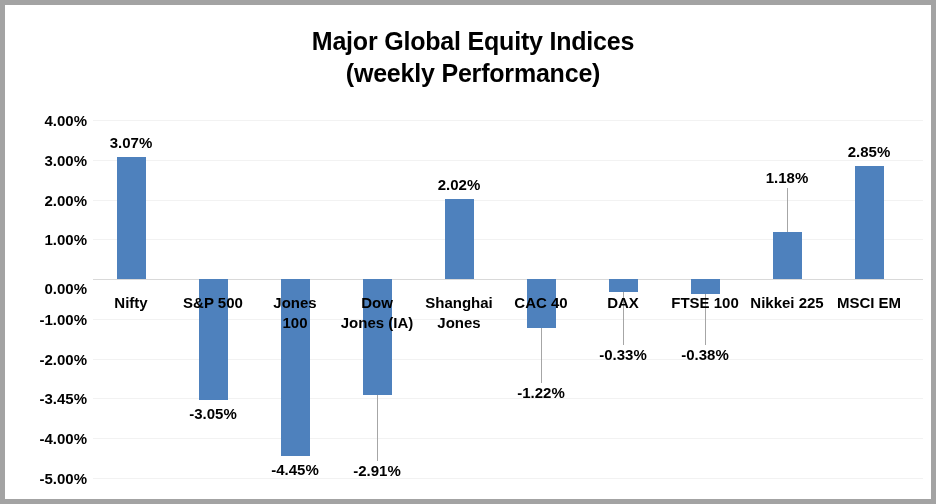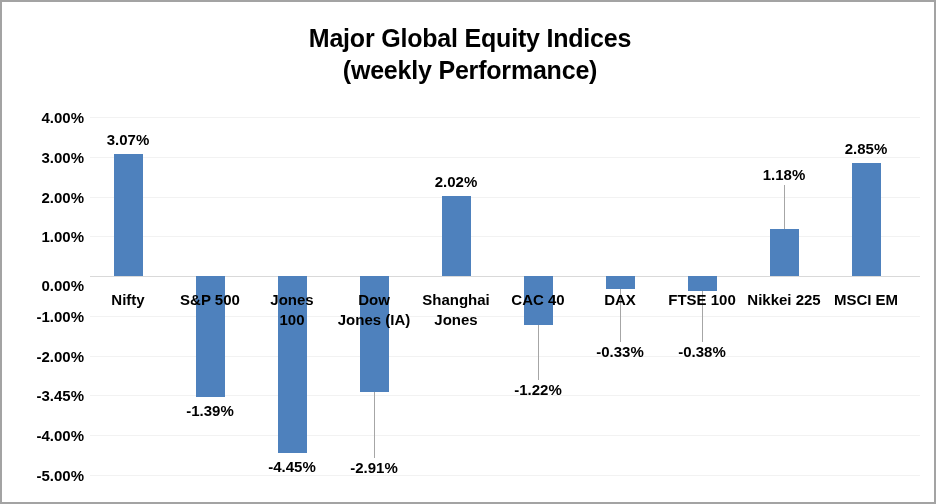--- a/index.html
+++ b/index.html
@@ -5,21 +5,21 @@
   html, body {
     margin: 0;
     padding: 0;
     background: #ffffff;
   }
   #chart-root {
     position: relative;
     width: 936px;
     height: 504px;
     background: #ffffff;
-    border: 2px solid #a3a3a3;
+    border: 5px solid #a3a3a3;
     box-sizing: border-box;
     font-family: "Liberation Sans", sans-serif;
     overflow: hidden;
   }
 
   
   #chart-title {
     position: absolute;
     left: 0;
     top: 20px;
@@ -143,21 +143,21 @@
       <div class="gridline zero-line" style="top: 159.111px;"></div>
       <div class="gridline" style="top: 198.889px;"></div>
       <div class="gridline" style="top: 238.667px;"></div>
       <div class="gridline" style="top: 278.444px;"></div>
       <div class="gridline" style="top: 318.222px;"></div>
       <div class="gridline" style="top: 358px;"></div>
       <div class="bar" title="Nifty 3.07%" style="left: 23.5px; top: 36.9933px; height: 122.118px; background: rgb(78, 129, 189);"></div>
       <div class="data-label" style="left: 38px; top: 14.9933px;">3.07%</div>
       <div class="cat-label" style="left: 38px; top: 173.111px;"><span style="display: block;">Nifty</span></div>
       <div class="bar" title="S&amp;P 500 -3.05%" style="left: 105.5px; top: 159.111px; height: 121.322px; background: rgb(78, 129, 189);"></div>
-      <div class="data-label" style="left: 120px; top: 286.433px;">-1.39%</div>
+      <div class="data-label" style="left: 120px; top: 286.433px;">-3.05%</div>
       <div class="cat-label" style="left: 120px; top: 173.111px;"><span style="display: block;">S&amp;P 500</span></div>
       <div class="bar" title="Nasdaq 100 -4.45%" style="left: 187.5px; top: 159.111px; height: 177.011px; background: rgb(78, 129, 189);"></div>
       <div class="data-label" style="left: 202px; top: 342.122px; text-align: right;">-4.45%</div>
       <div class="cat-label" style="left: 202px; top: 173.111px;"><span style="display: block;">Jones</span><span style="display: block;">100</span></div>
       <div class="bar" title="Dow Jones (IA) -2.91%" style="left: 269.5px; top: 159.111px; height: 115.753px; background: rgb(78, 129, 189);"></div>
       <div class="data-label" style="left: 284px; top: 343.111px;">-2.91%</div>
       <div class="leader" style="left: 284px; top: 274.864px; height: 66.2467px;"></div>
       <div class="cat-label" style="left: 284px; top: 173.111px;"><span style="display: block;">Dow</span><span style="display: block;">Jones (IA)</span></div>
       <div class="bar" title="Shanghai Comp 2.02%" style="left: 351.5px; top: 78.76px; height: 80.3511px; background: rgb(78, 129, 189);"></div>
       <div class="data-label" style="left: 366px; top: 56.76px;">2.02%</div>

